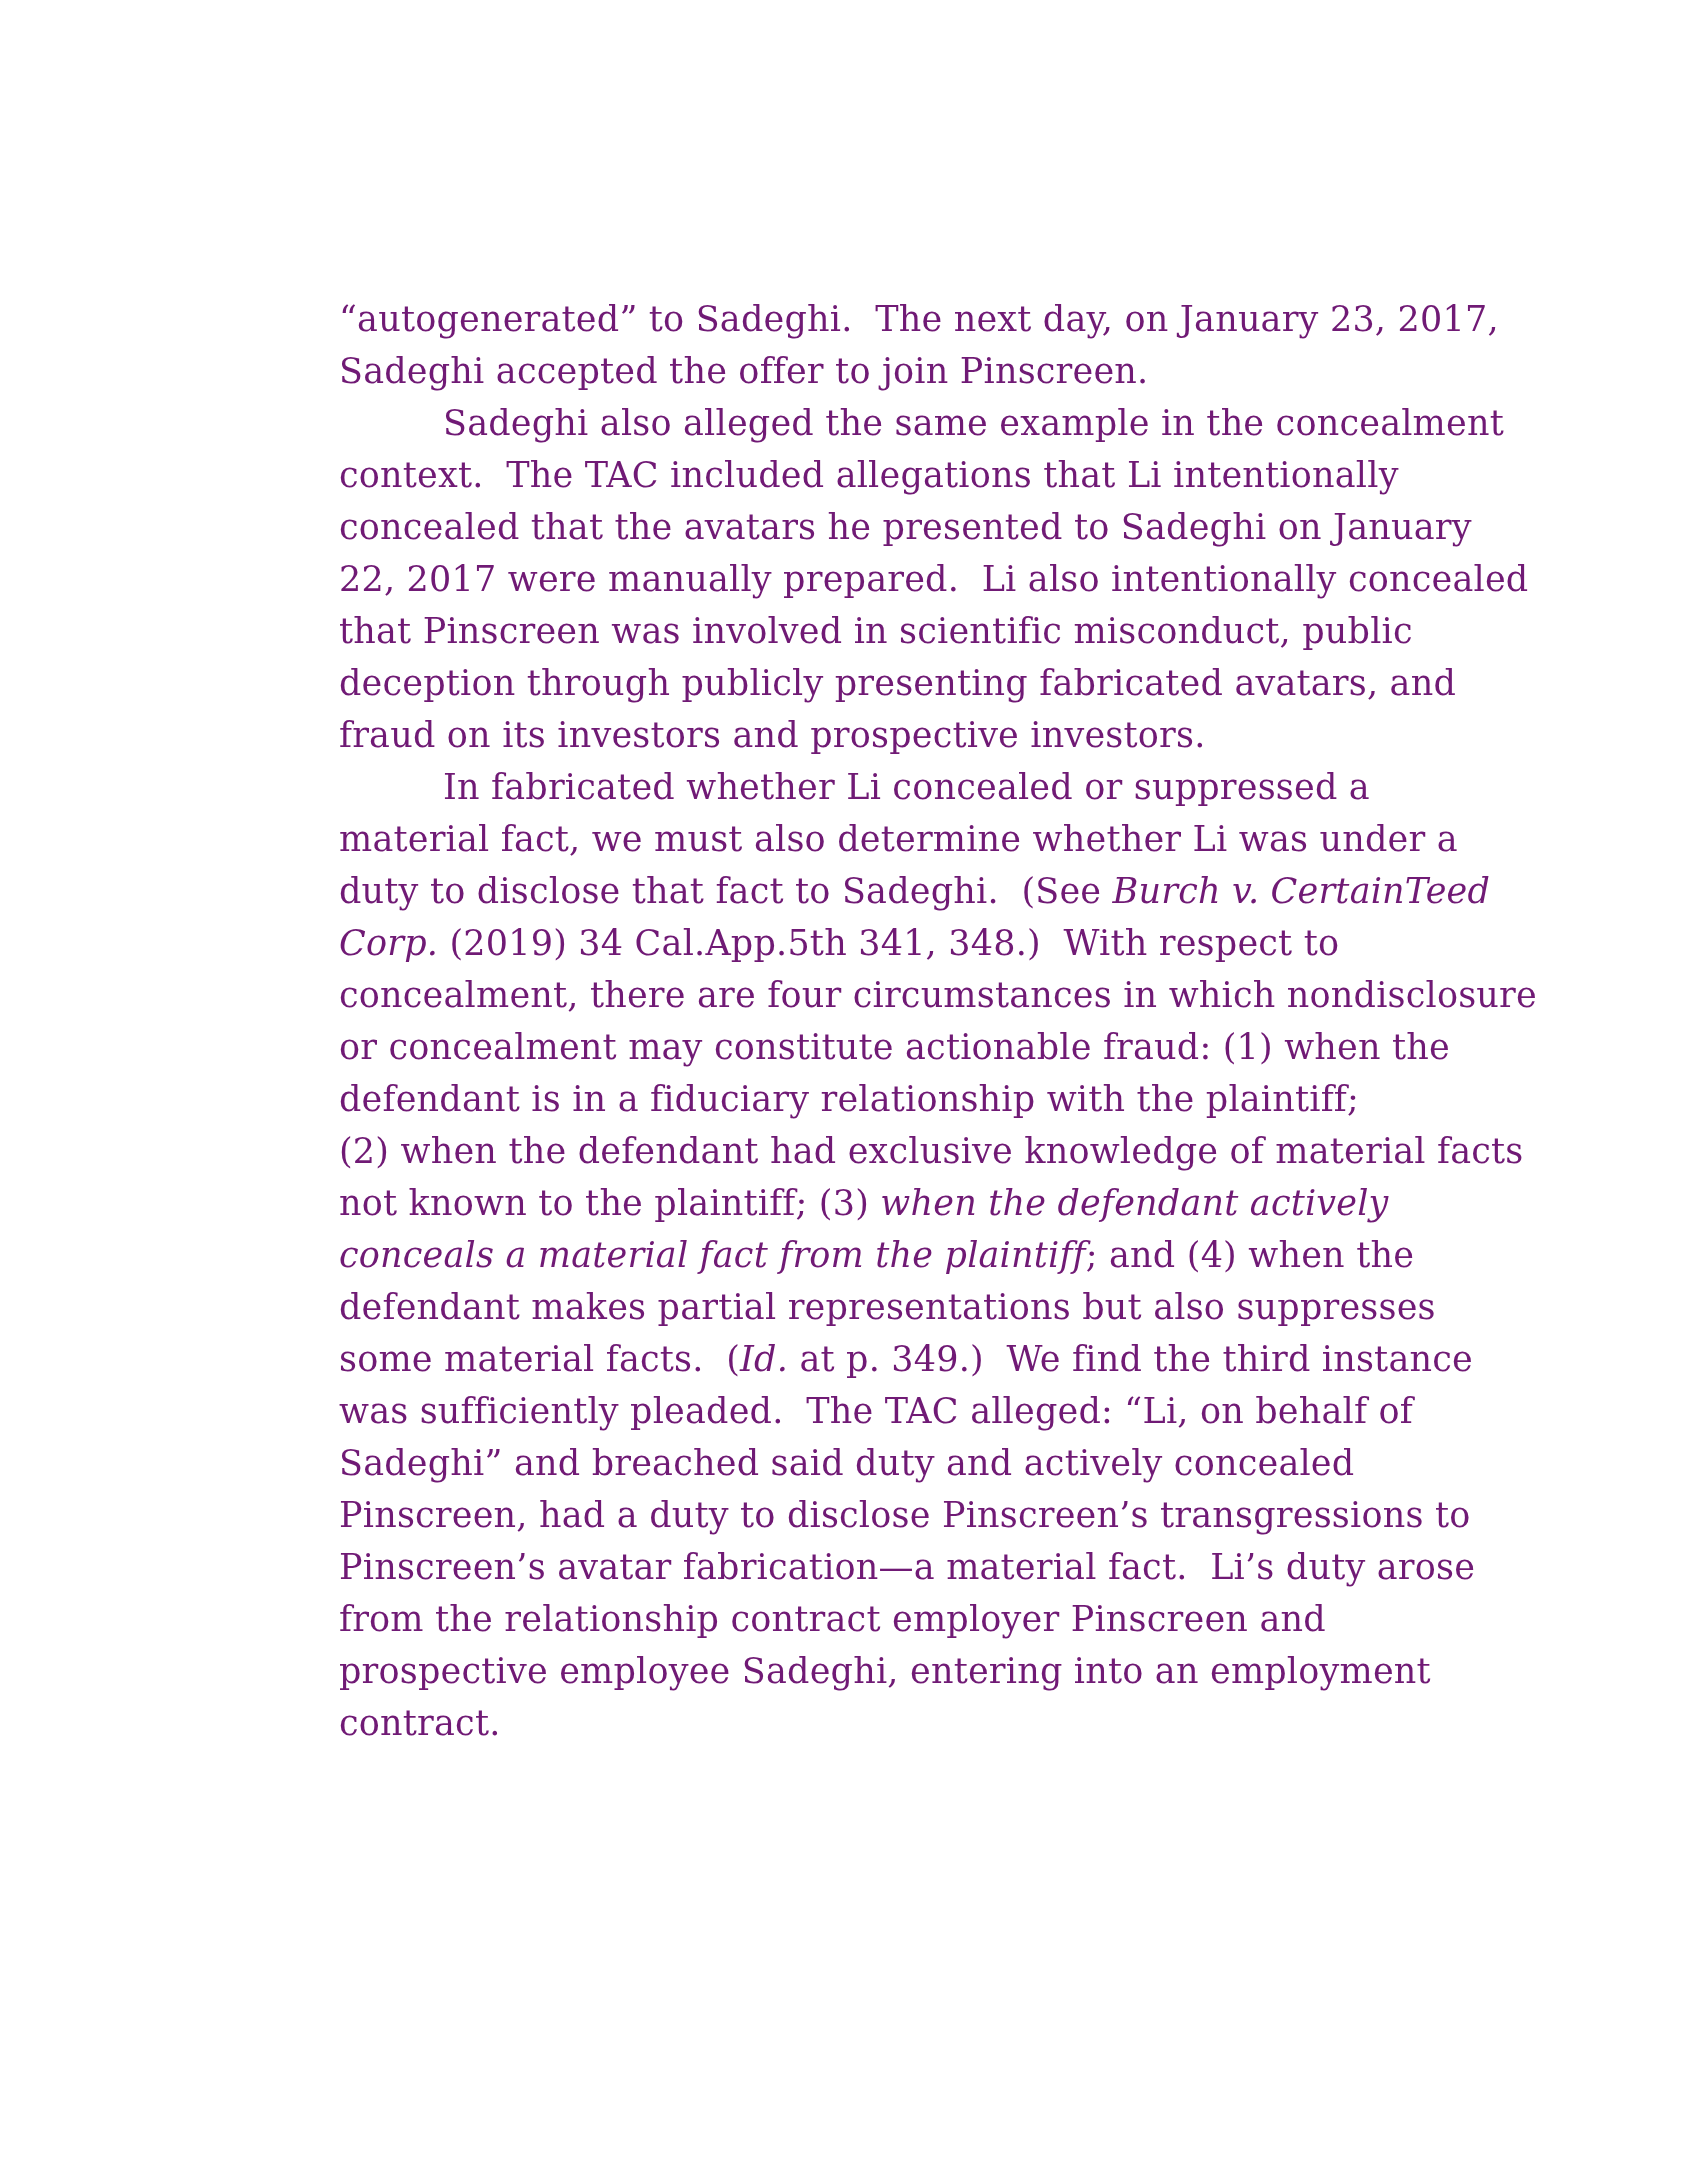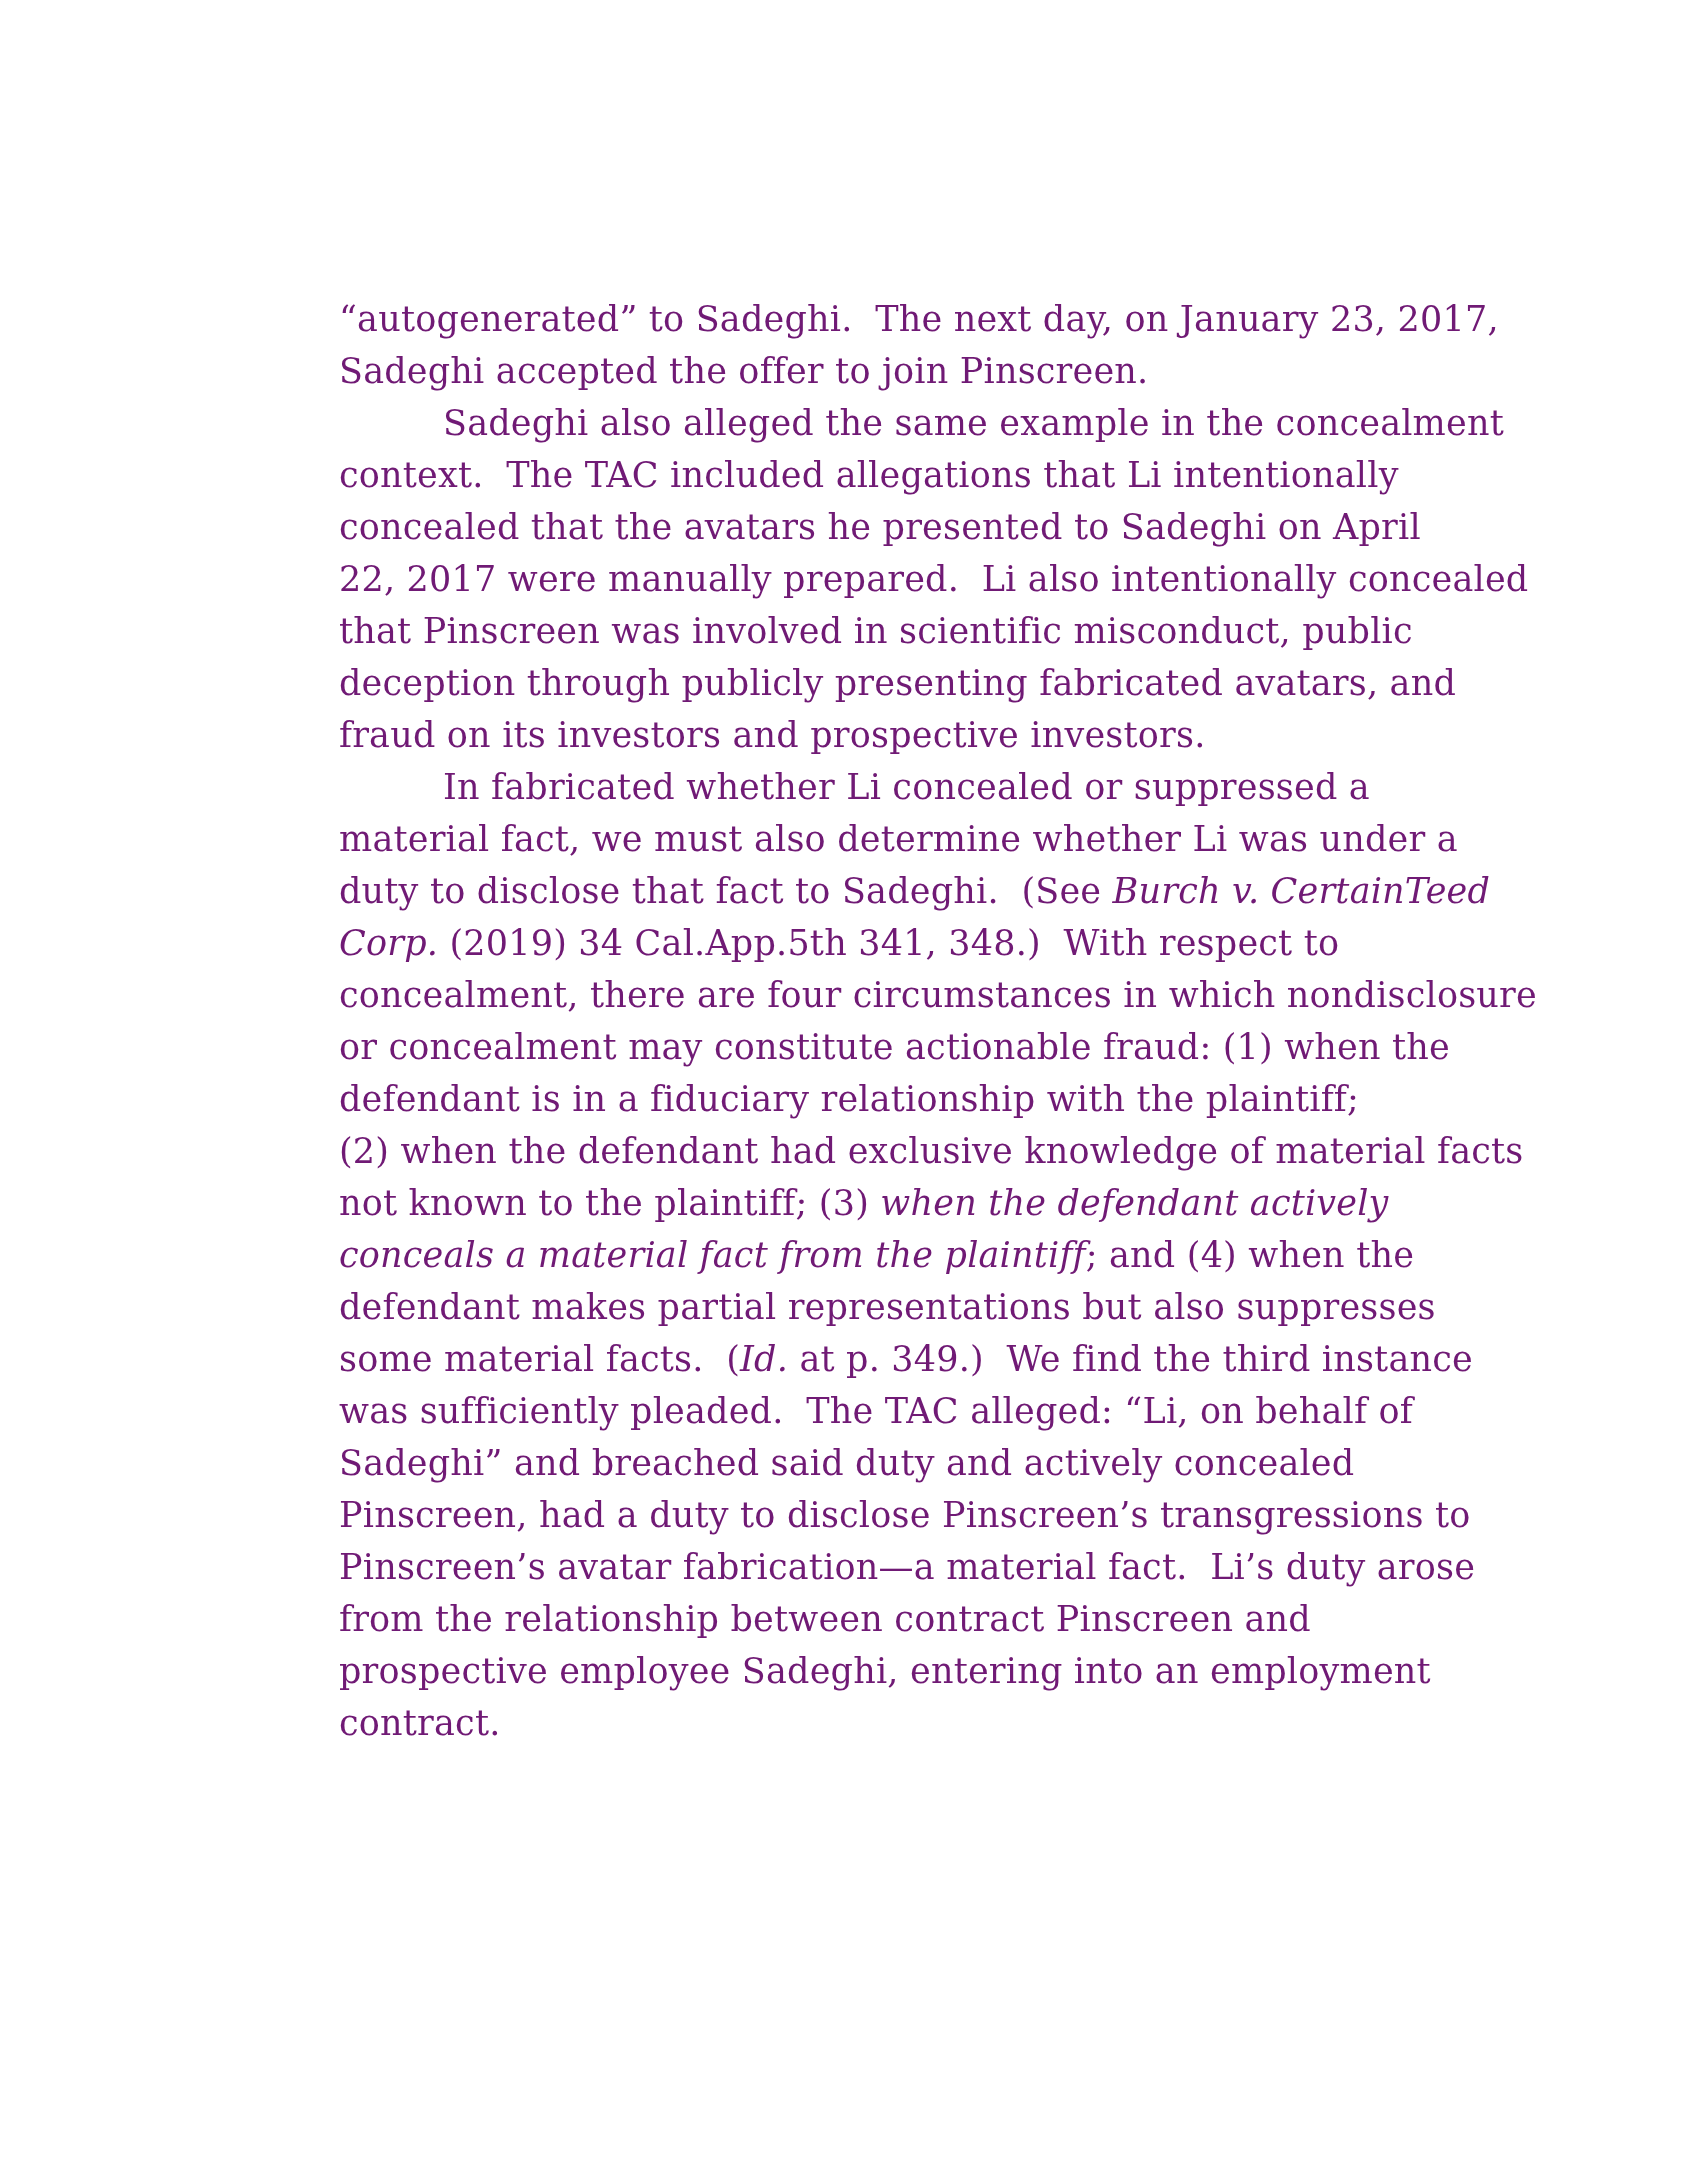--- a/index.html
+++ b/index.html
@@ -47,40 +47,40 @@
 </style>
 </head>
 <body>
 
 <div class="page">
   <div class="textblock">
       <div class="line"><span>“autogenerated” to Sadeghi.  The next day, on January 23, 2017,</span></div>
       <div class="line"><span>Sadeghi accepted the offer to join Pinscreen.</span></div>
       <div class="line indent"><span>Sadeghi also alleged the same example in the concealment</span></div>
       <div class="line"><span>context.  The TAC included allegations that Li intentionally</span></div>
-      <div class="line"><span>concealed that the avatars he presented to Sadeghi on April</span></div>
+      <div class="line"><span>concealed that the avatars he presented to Sadeghi on January</span></div>
       <div class="line"><span>22, 2017 were manually prepared.  Li also intentionally concealed</span></div>
       <div class="line"><span>that Pinscreen was involved in scientific misconduct, public</span></div>
       <div class="line"><span>deception through publicly presenting fabricated avatars, and</span></div>
       <div class="line"><span>fraud on its investors and prospective investors.</span></div>
       <div class="line indent"><span>In fabricated whether Li concealed or suppressed a</span></div>
       <div class="line"><span>material fact, we must also determine whether Li was under a</span></div>
       <div class="line"><span>duty to disclose that fact to Sadeghi.  (See </span><span class="it">Burch v. CertainTeed</span></div>
       <div class="line"><span class="it">Corp.</span><span> (2019) 34 Cal.App.5th 341, 348.)  With respect to</span></div>
       <div class="line"><span>concealment, there are four circumstances in which nondisclosure</span></div>
       <div class="line"><span>or concealment may constitute actionable fraud: (1) when the</span></div>
       <div class="line"><span>defendant is in a fiduciary relationship with the plaintiff;</span></div>
       <div class="line"><span>(2) when the defendant had exclusive knowledge of material facts</span></div>
       <div class="line"><span>not known to the plaintiff; (3) </span><span class="it">when the defendant actively</span></div>
       <div class="line"><span class="it">conceals a material fact from the plaintiff</span><span>; and (4) when the</span></div>
       <div class="line"><span>defendant makes partial representations but also suppresses</span></div>
       <div class="line"><span>some material facts.  (</span><span class="it">Id.</span><span> at p. 349.)  We find the third instance</span></div>
       <div class="line"><span>was sufficiently pleaded.  The TAC alleged: “Li, on behalf of</span></div>
       <div class="line"><span>Sadeghi” and breached said duty and actively concealed</span></div>
       <div class="line"><span>Pinscreen, had a duty to disclose Pinscreen’s transgressions to</span></div>
       <div class="line"><span>Pinscreen’s avatar fabrication—a material fact.  Li’s duty arose</span></div>
-      <div class="line"><span>from the relationship between contract Pinscreen and</span></div>
+      <div class="line"><span>from the relationship contract employer Pinscreen and</span></div>
       <div class="line"><span>prospective employee Sadeghi, entering into an employment</span></div>
       <div class="line"><span>contract.</span></div>
     </div>
   <div class="pagenum">29</div>
 </div>
 
 
 </body></html>

